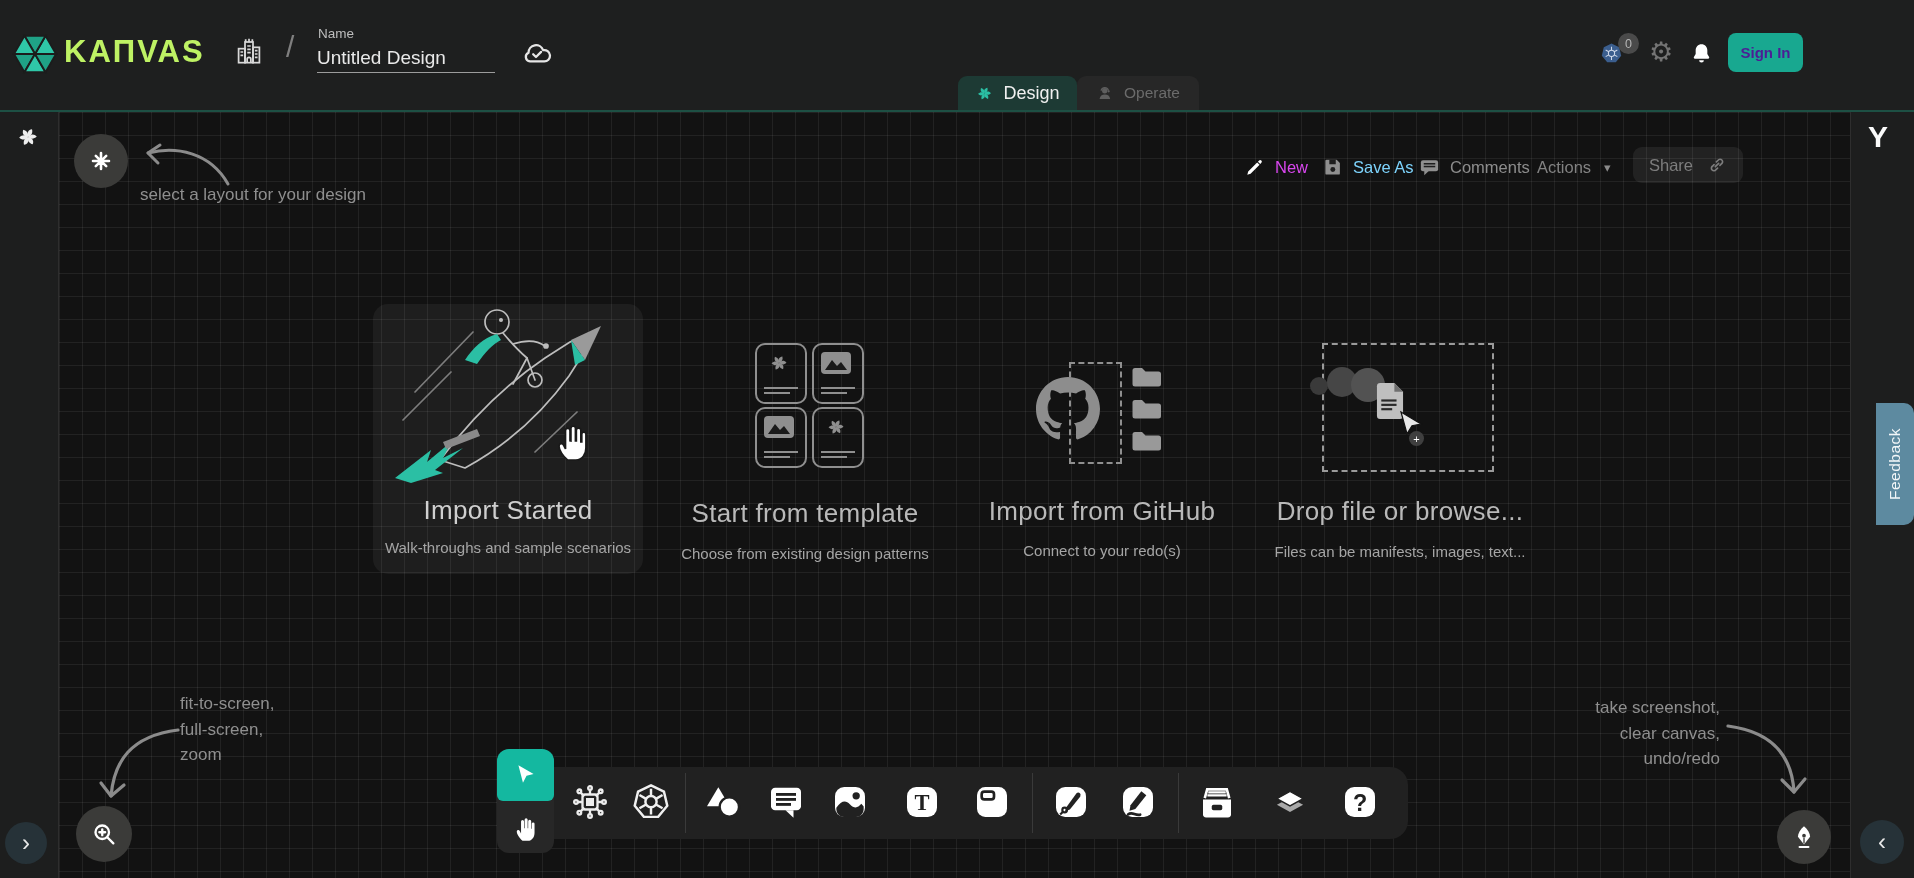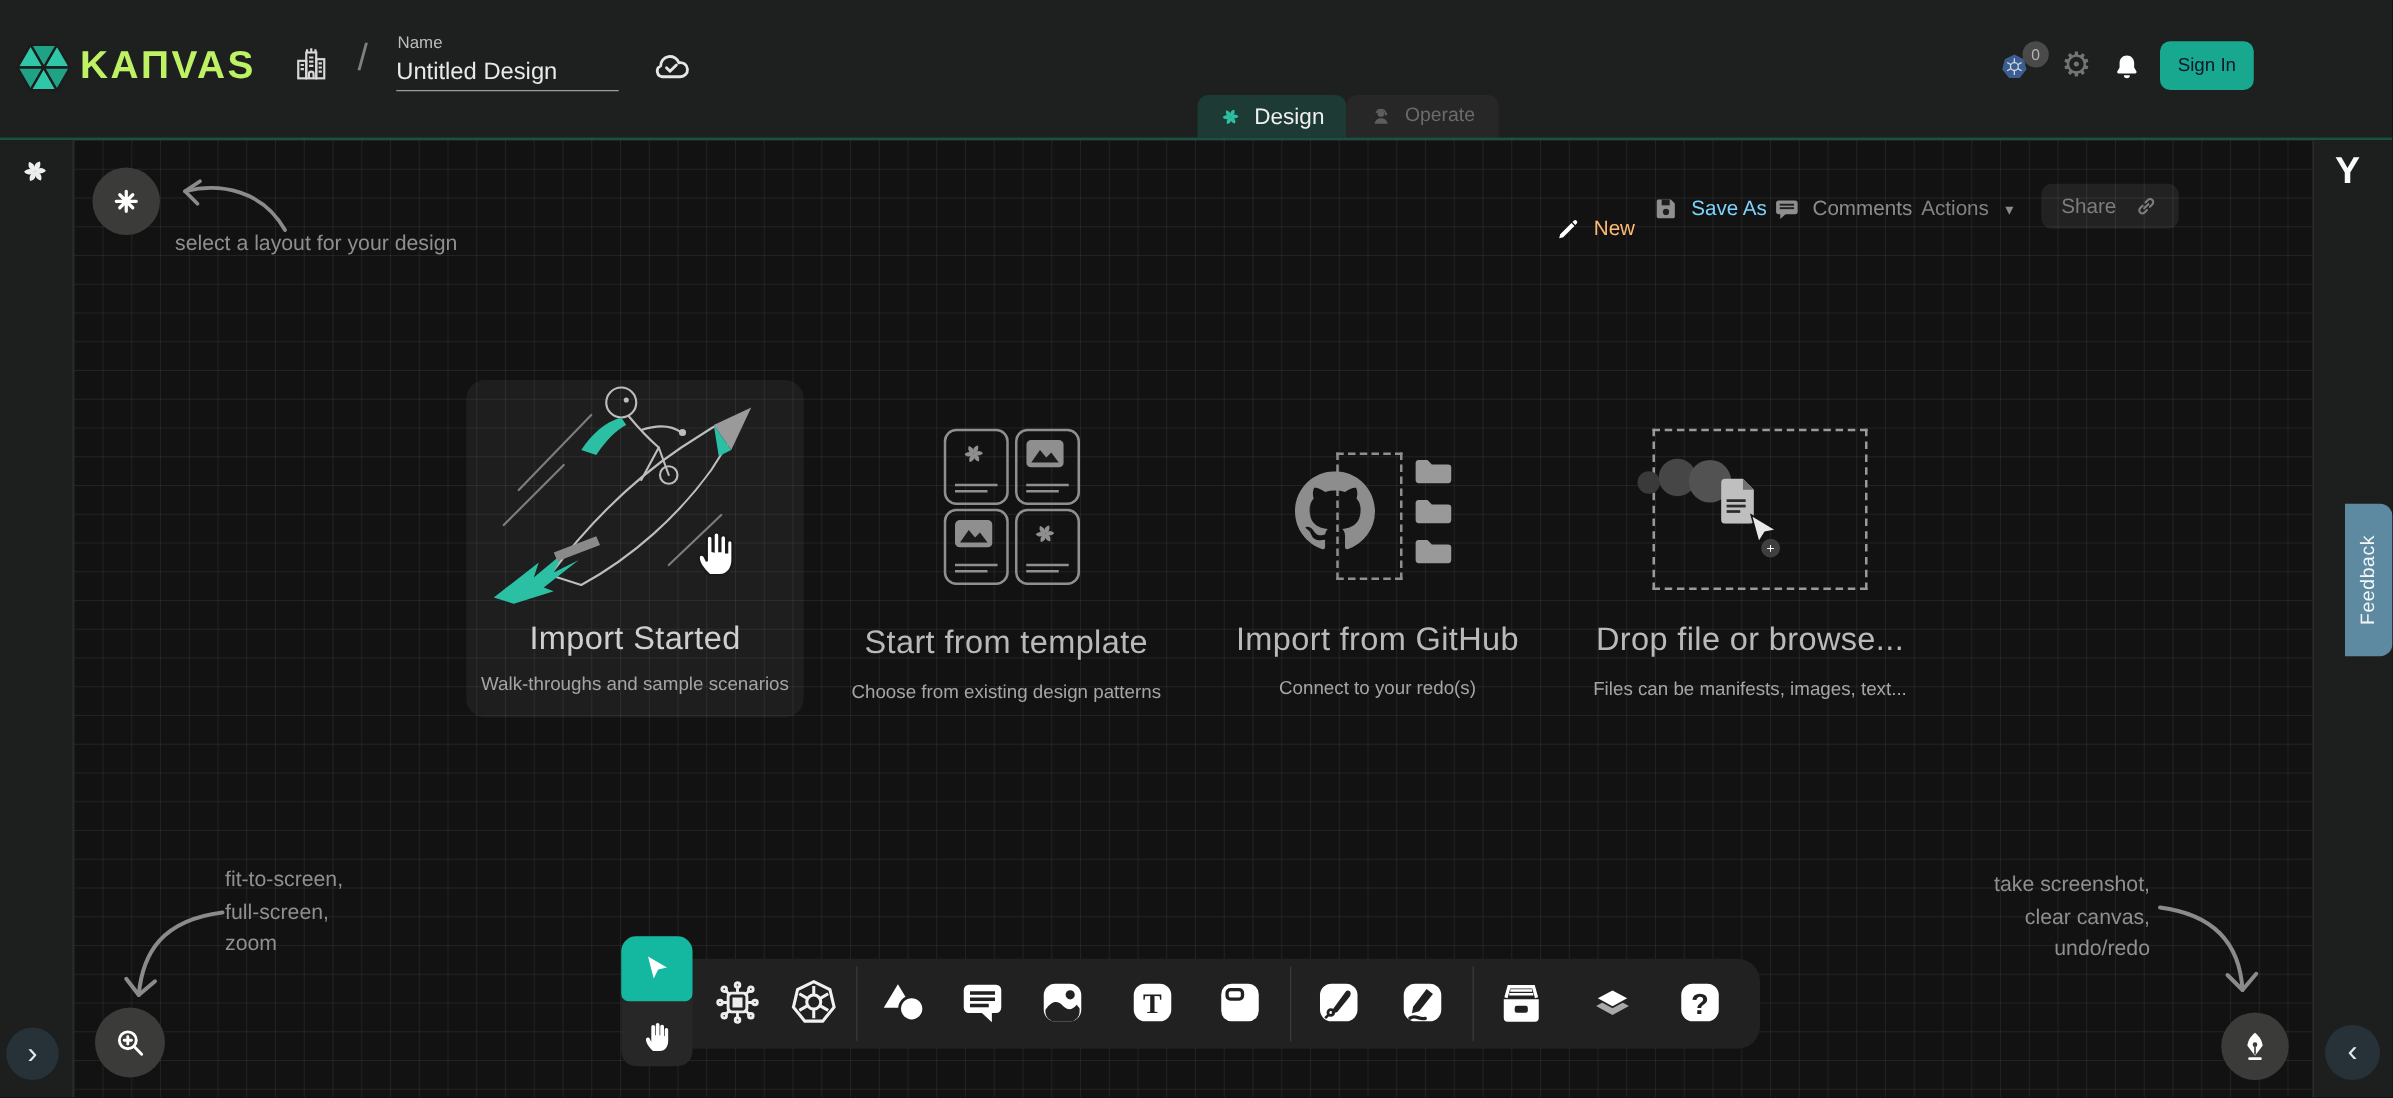--- a/index.html
+++ b/index.html
@@ -22,36 +22,36 @@
       border-radius:9px 9px 0 0;cursor:pointer;}
   #tab-design{left:958px;width:119px;background:#1d3a34;color:#f0f0f0;font-size:18px;}
   #tab-operate{left:1077px;width:122px;background:#272727;color:#6b6b6b;font-size:15.5px;}
   
   #k8s-status{left:1599px;top:41px;}
   #k8s-badge{left:1618px;top:33px;width:21px;height:21px;border-radius:50%;background:#4a4a4a;
       color:#b5b5b5;font-size:12.5px;display:flex;align-items:center;justify-content:center;}
   #gear-btn{left:1649px;top:36px;font-size:27px;color:#747474;cursor:pointer;}
   #bell-btn{left:1689px;top:41px;cursor:pointer;}
   #sign-in{left:1728px;top:33px;width:75px;height:39px;background:#18a890;border:none;border-radius:8px;
-      color:#0f172a;font-size:15px;font-weight:normal;font-family:"Liberation Sans",sans-serif;cursor:pointer;}
+      color:#4c1d95;font-size:15px;font-weight:bold;font-family:"Liberation Sans",sans-serif;cursor:pointer;}
 
   
   #canvas-topline{left:0;top:110px;width:1914px;height:2px;background:#1d5044;}
   #strip-left{left:0;top:112px;width:58px;height:766px;background:#1d1e1e;border-right:1px solid #2e2e2e;}
   #strip-right{left:1850px;top:112px;width:64px;height:766px;background:#1d1e1e;border-left:1px solid #2e2e2e;}
   #canvas-grid{left:59px;top:112px;width:1791px;height:766px;background:#121212;
      background-image:linear-gradient(rgba(255,255,255,.065) 1px,transparent 1px),
                       linear-gradient(90deg,rgba(255,255,255,.065) 1px,transparent 1px);
      background-size:23px 23px;}
   #spiral-left{left:15px;top:124px;color:#ededed;}
   #y-logo{left:1868px;top:120px;font-size:30px;font-weight:bold;color:#fafafa;}
 
   
   .ctool{position:absolute;top:150px;height:34px;display:flex;align-items:center;gap:9px;cursor:pointer;font-size:16.5px;}
-  #btn-new{left:1243px;color:#fdba74;margin-top:16px;}
+  #btn-new{left:1243px;color:#d946ef;}
   #btn-saveas{left:1322px;color:#7dd3fc;}
   #btn-comments{left:1418px;color:#8c8c8c;}
   #btn-actions{left:1537px;color:#828282;}
   #caret{font-size:13px;color:#8a8a8a;margin-left:4px;}
   #btn-share{left:1633px;top:147px;width:110px;height:36px;background:rgba(255,255,255,.07);
       border-radius:9px;display:flex;align-items:center;justify-content:center;gap:14px;color:#7d7d7d;}
 
   
   #layout-btn{left:74px;top:134px;width:54px;height:54px;border-radius:50%;background:#3b3b39;
       display:flex;align-items:center;justify-content:center;cursor:pointer;}

